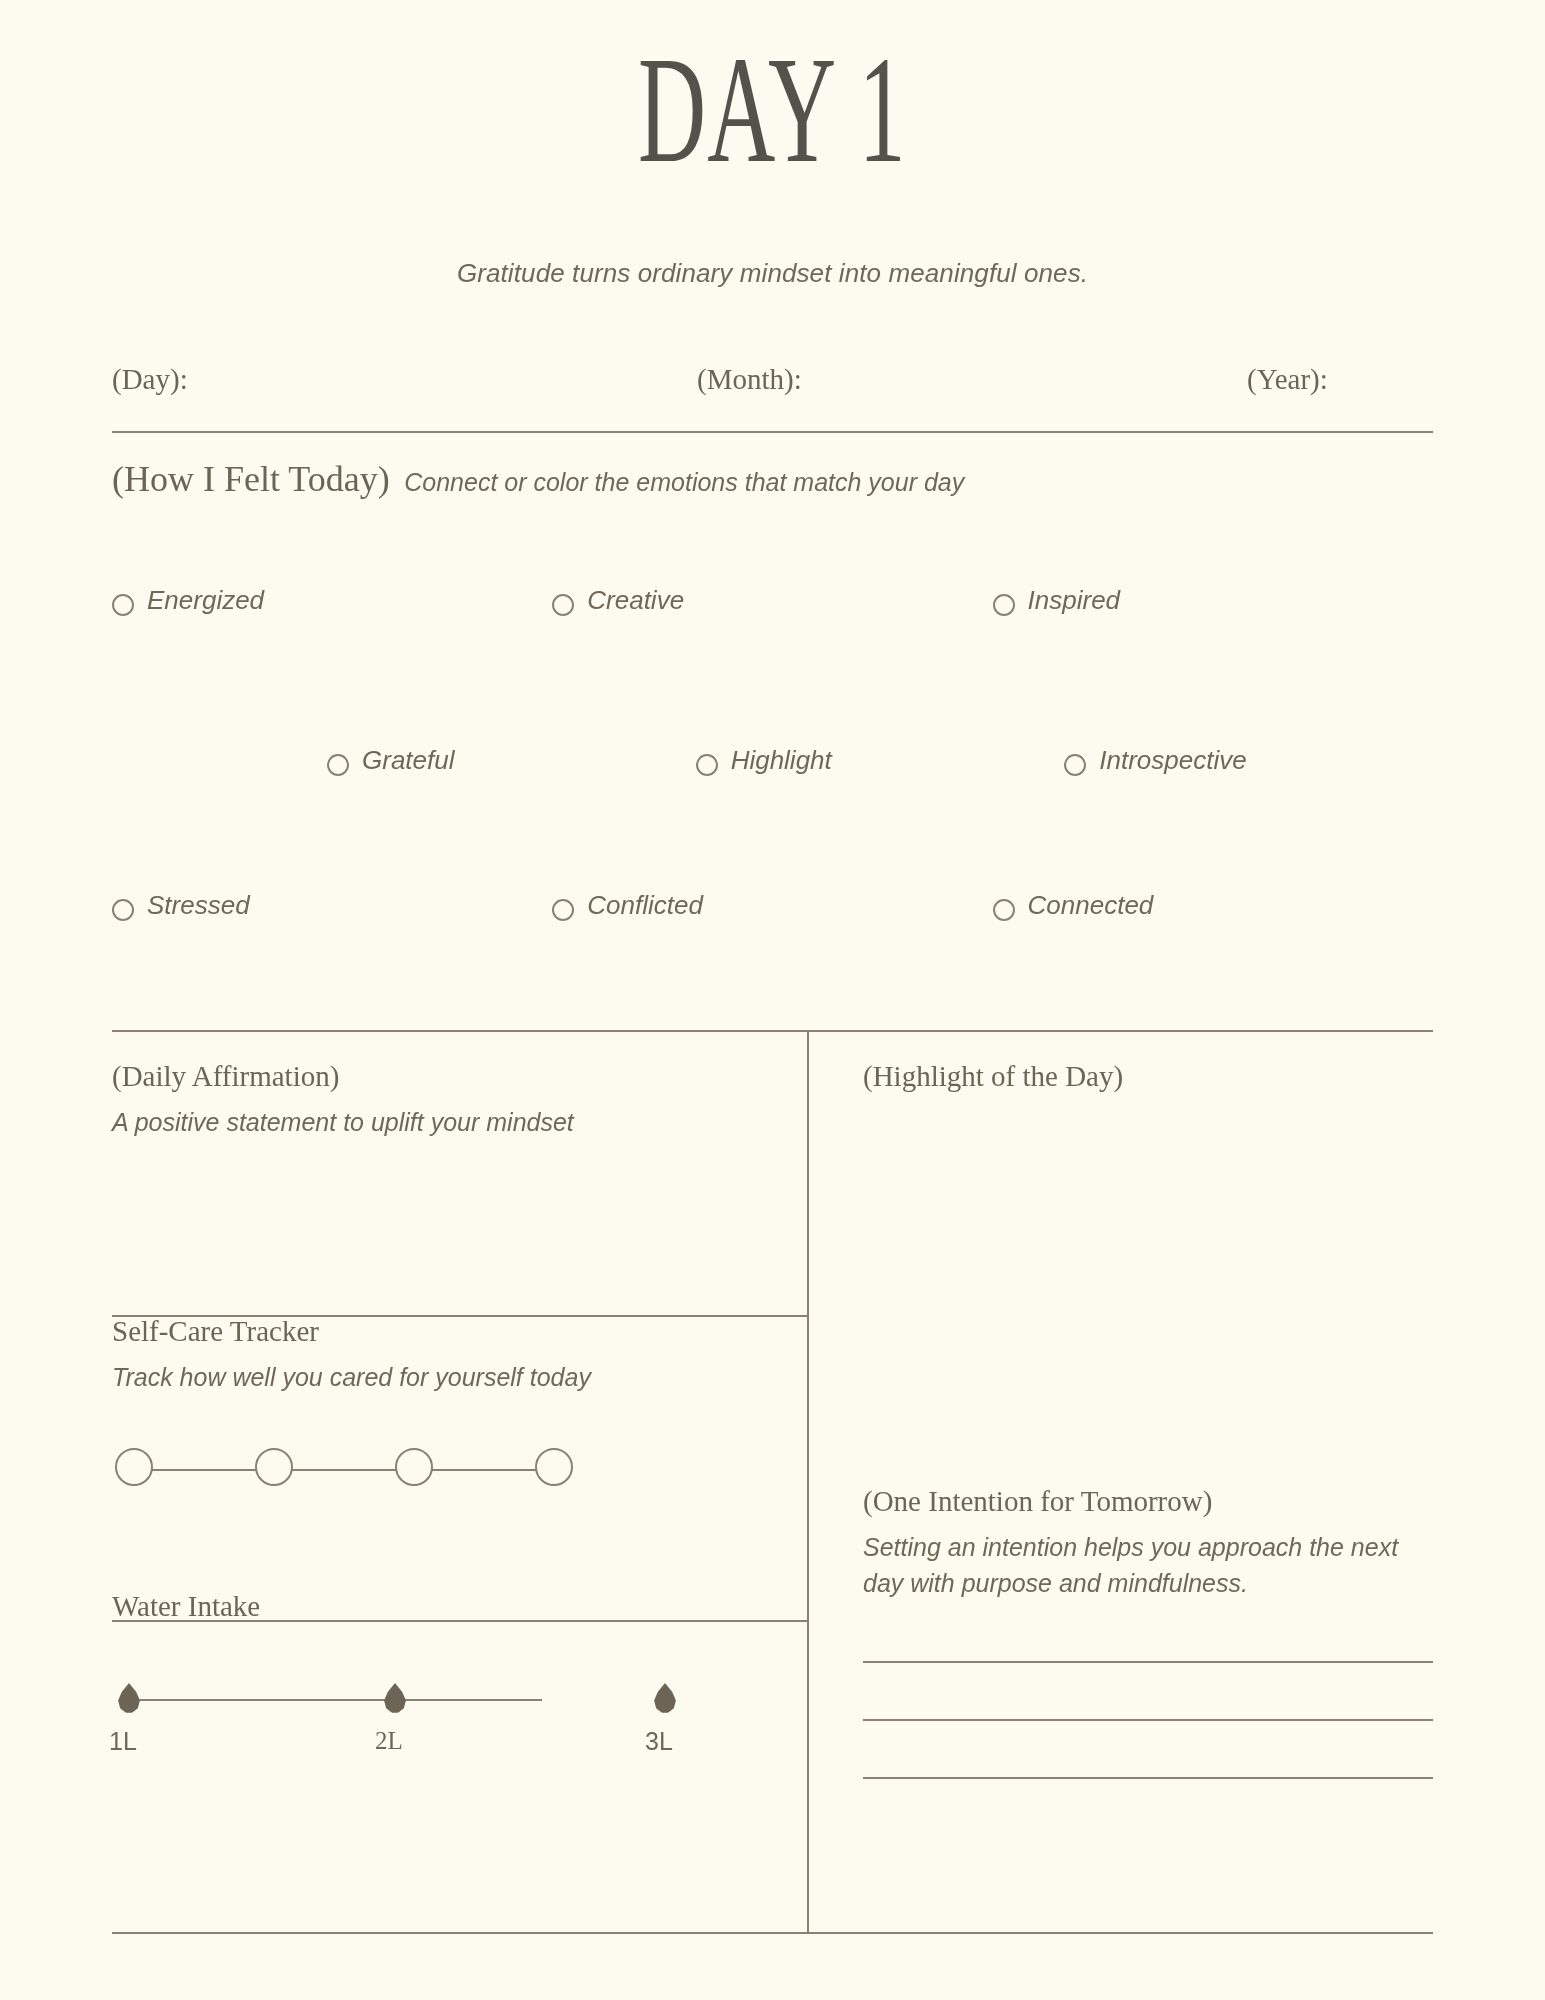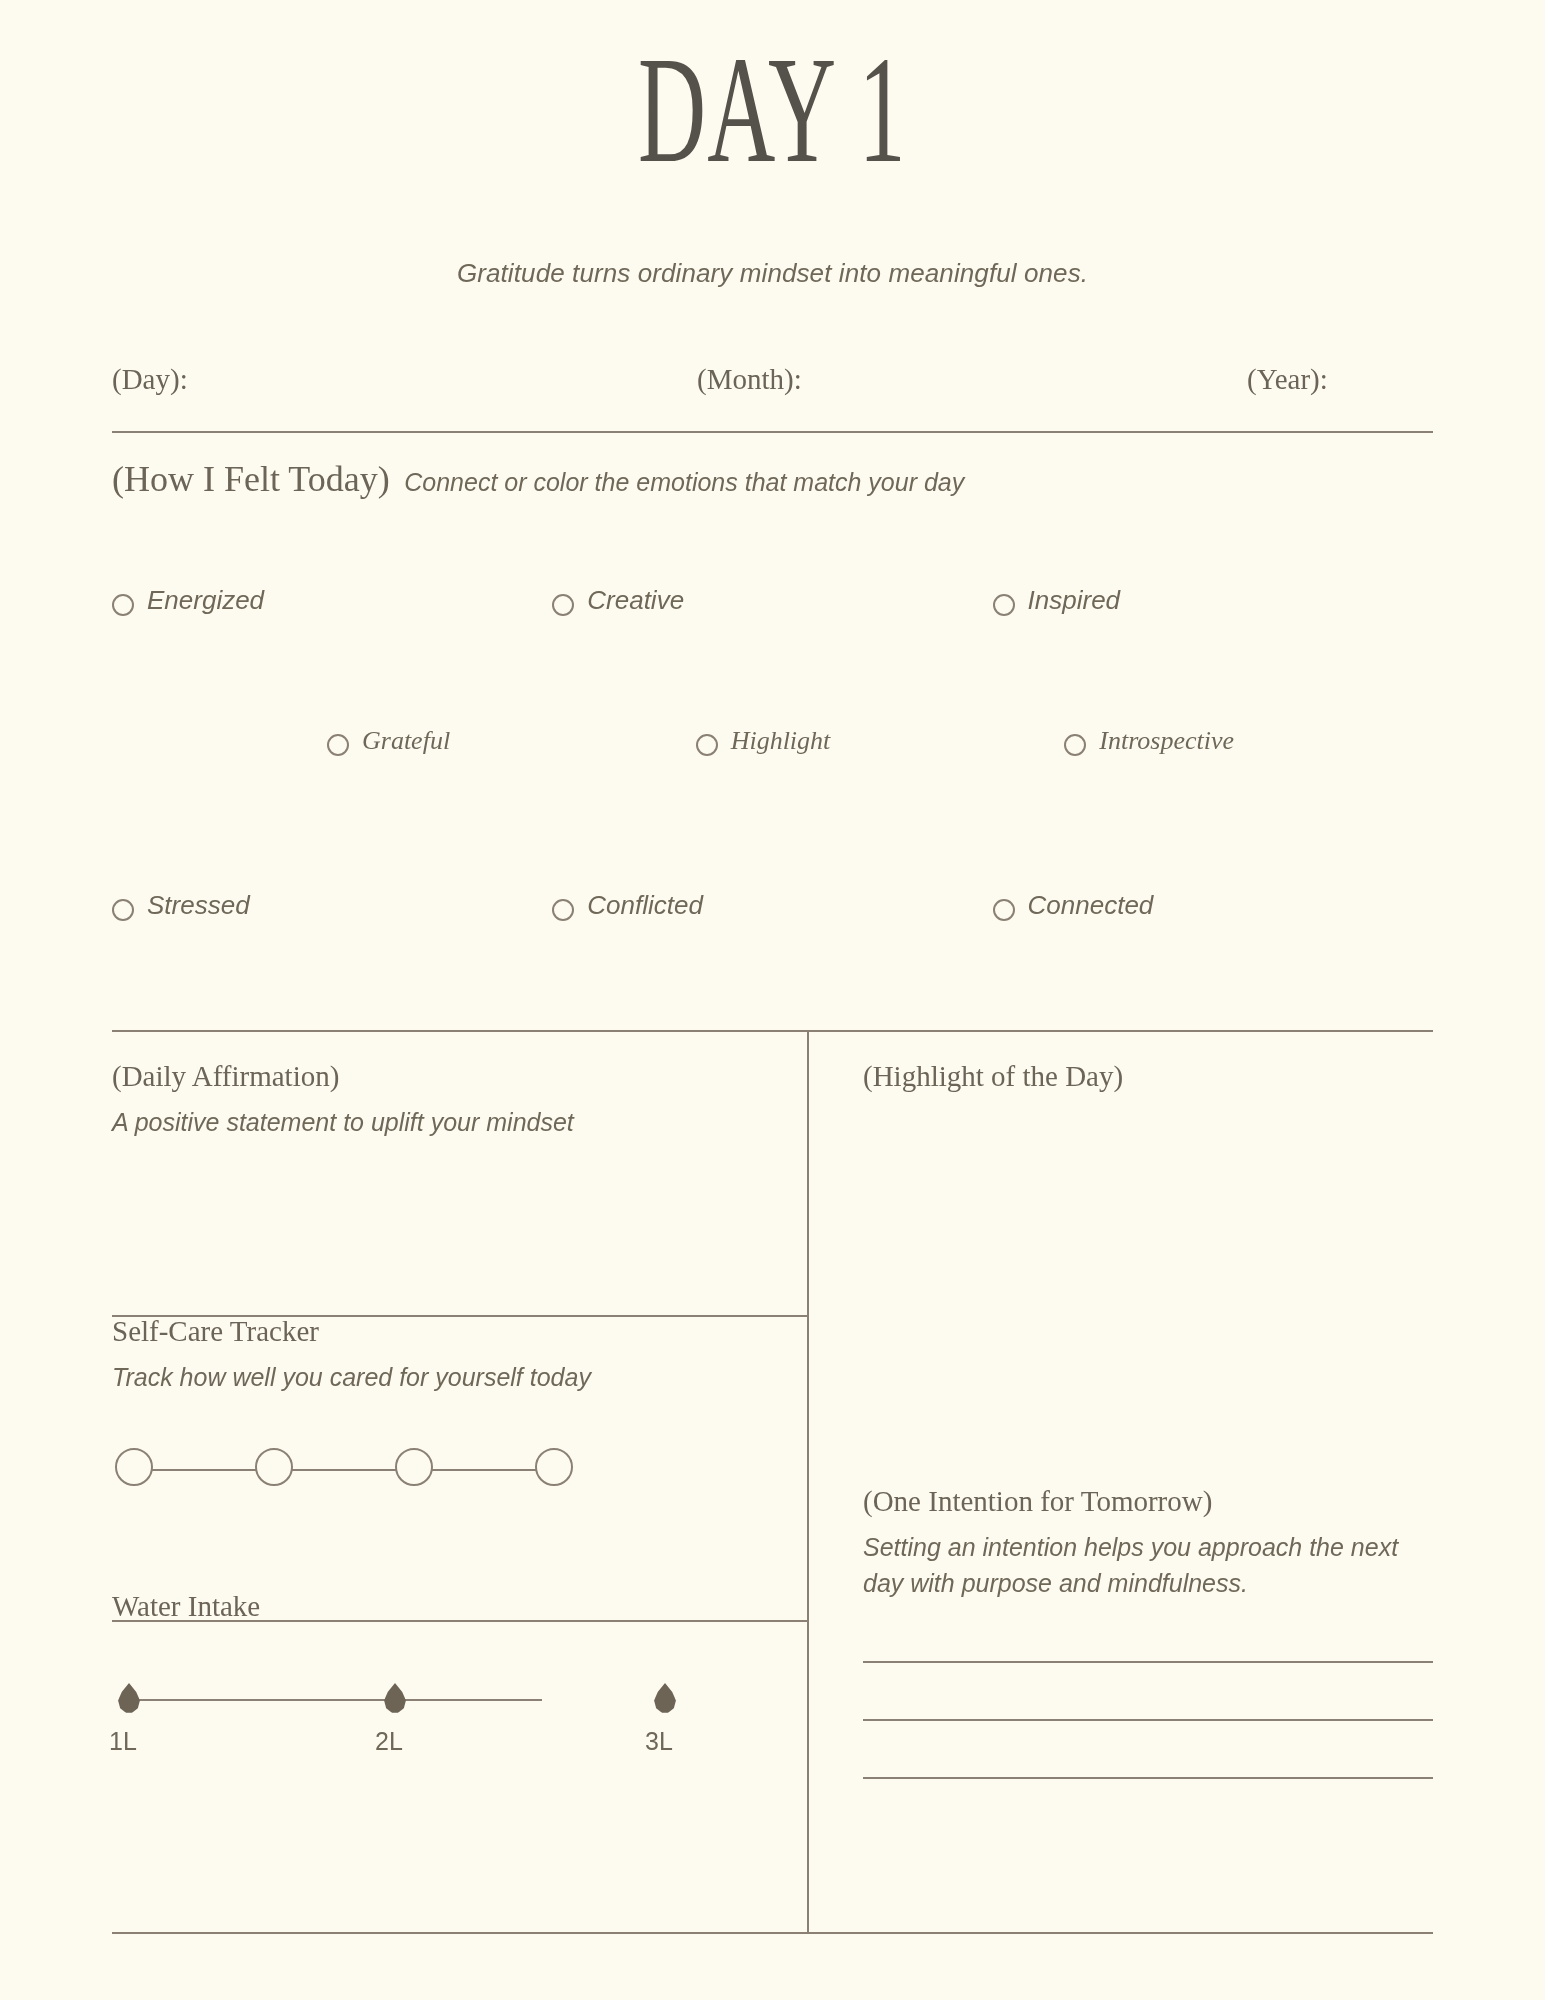--- a/index.html
+++ b/index.html
@@ -104,21 +104,21 @@
     top: 570px;
     height: 340px;
   }
   .mood-row {
     position: absolute;
     left: 0; right: 0;
     height: 46px;
     display: flex;
   }
   .mood-row.r1 { top: 0px; }
-  .mood-row.r2 { top: 140px; padding-left: 215px; font-family: Liberation Serif, serif; }
+  .mood-row.r2 { top: 160px; padding-left: 215px; }
   .mood-row.r3 { top: 305px; }
 
   .mood-item {
     display: flex;
     align-items: flex-end;
     gap: 13px;
     white-space: nowrap;
   }
   .mood-row.r1 .mood-item { width: 33.33%; }
   .mood-row.r3 .mood-item { width: 33.33%; }
@@ -234,21 +234,21 @@
     height: 0;
     border-top: 2px solid #8a8073;
   }
   .water-stop {
     position: absolute;
     top: 10px;
     width: 34px;
     text-align: center;
   }
   .water-stop.s0 { left: 0px; }
-  .water-stop.s1 { left: 266px; }
+  .water-stop.s1 { left: 266px; font-family: Liberation Serif, serif; }
   .water-stop.s2 { left: 536px; }
   .drop {
     width: 26px;
     height: 30px;
     margin: 0 auto;
     background: #6d6456;
     border-radius: 50% 50% 50% 50% / 62% 62% 38% 38%;
     clip-path: polygon(50% 0%, 78% 30%, 92% 58%, 84% 84%, 62% 99%, 38% 99%, 16% 84%, 8% 58%, 22% 30%);
   }
   .water-cap {

